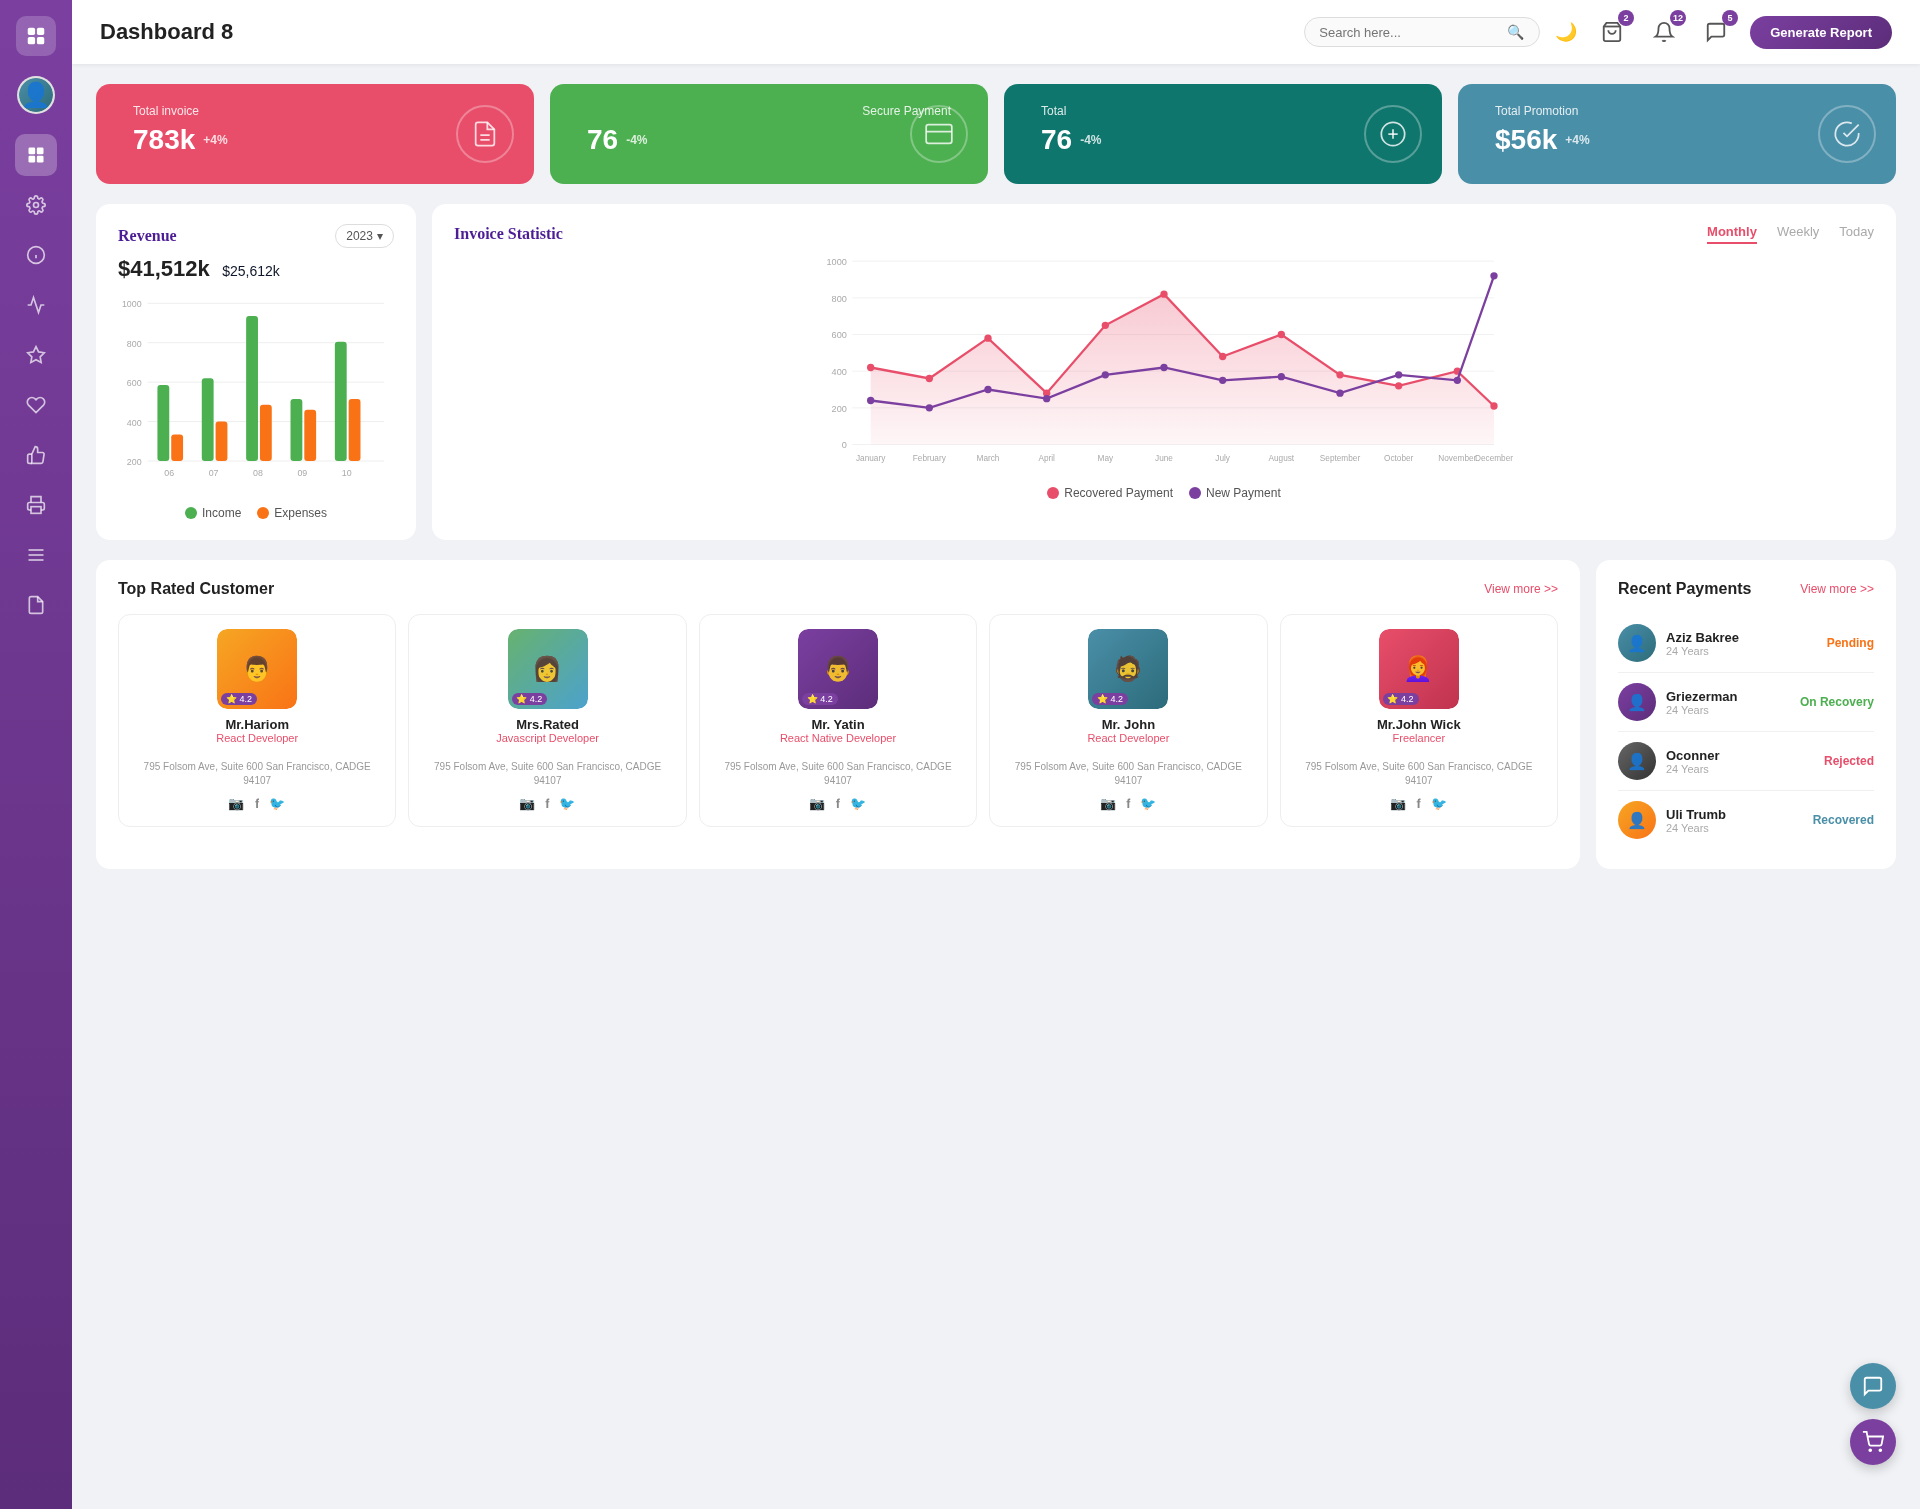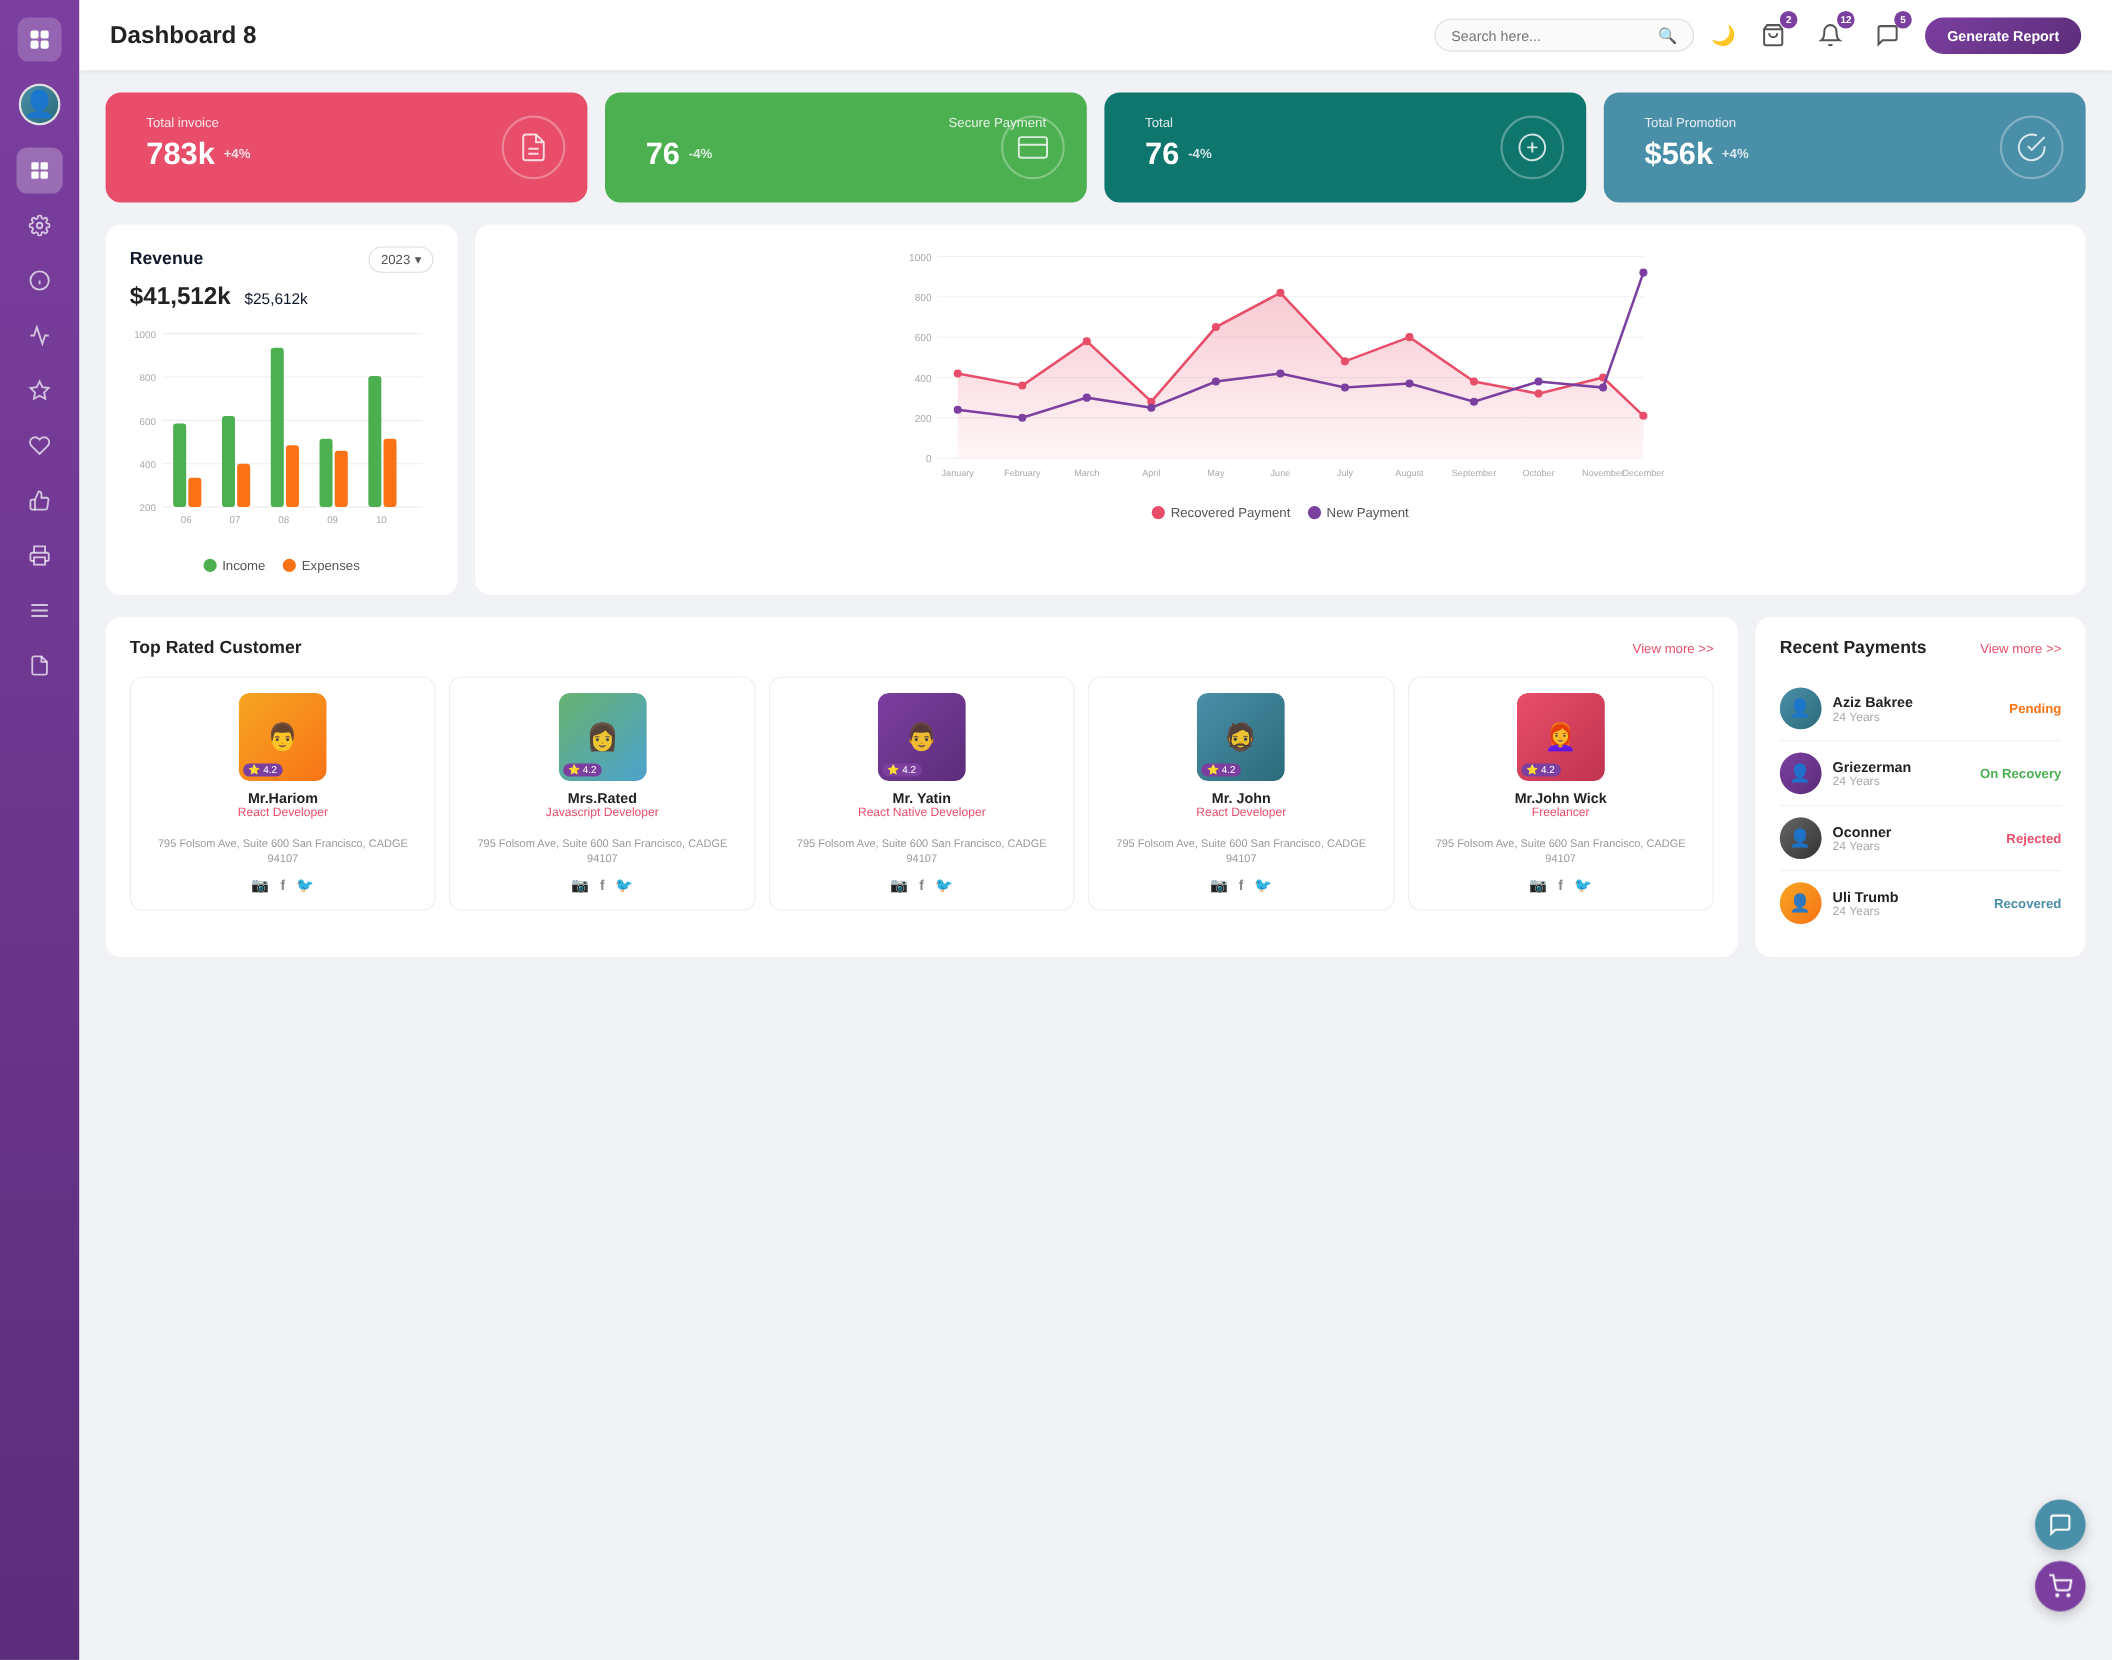--- a/index.html
+++ b/index.html
@@ -136,21 +136,21 @@
       grid-template-columns: 320px 1fr;
       gap: 16px;
       margin-bottom: 20px;
     }
     .chart-card {
       background: white;
       border-radius: 14px;
       padding: 20px 22px;
     }
     .chart-header { display: flex; align-items: center; justify-content: space-between; margin-bottom: 8px; }
-    .chart-title { font-size: 16px; font-weight: 600; color: #0f172a; }
+    .chart-title { font-size: 16px; font-weight: 600; color: #4c1d95; font-family: Liberation Serif, serif; }
     .year-select {
       border: 1px solid #ddd; border-radius: 16px;
       padding: 4px 10px; font-size: 12px; color: #555; cursor: pointer;
       display: flex; align-items: center; gap: 4px;
     }
     .revenue-value { font-size: 22px; font-weight: 700; color: #222; }
     .revenue-sub { font-size: 14px; color: #0f172a; margin-left: 8px; }
 
     
     .bar-chart { margin-top: 10px; }
@@ -507,20 +507,28 @@
             <span>Income</span>
           </div>
           <div class="legend-item">
             <div class="legend-dot" style="background:#f97316"></div>
             <span>Expenses</span>
           </div>
         </div>
       </div>
 
       <div class="chart-card">
+        <div class="chart-header">
+          <span class="chart-title">Invoice Statistic</span>
+          <div class="invoice-tabs">
+            <span class="invoice-tab active">Monthly</span>
+            <span class="invoice-tab">Weekly</span>
+            <span class="invoice-tab">Today</span>
+          </div>
+        </div>
         <div class="line-chart">
           <svg viewBox="0 0 760 240" xmlns="http://www.w3.org/2000/svg">
 
             <line x1="40" y1="10" x2="740" y2="10" stroke="#f0f0f0" stroke-width="1"></line>
             <line x1="40" y1="50" x2="740" y2="50" stroke="#f0f0f0" stroke-width="1"></line>
             <line x1="40" y1="90" x2="740" y2="90" stroke="#f0f0f0" stroke-width="1"></line>
             <line x1="40" y1="130" x2="740" y2="130" stroke="#f0f0f0" stroke-width="1"></line>
             <line x1="40" y1="170" x2="740" y2="170" stroke="#f0f0f0" stroke-width="1"></line>
             <line x1="40" y1="210" x2="740" y2="210" stroke="#f0f0f0" stroke-width="1"></line>
 

